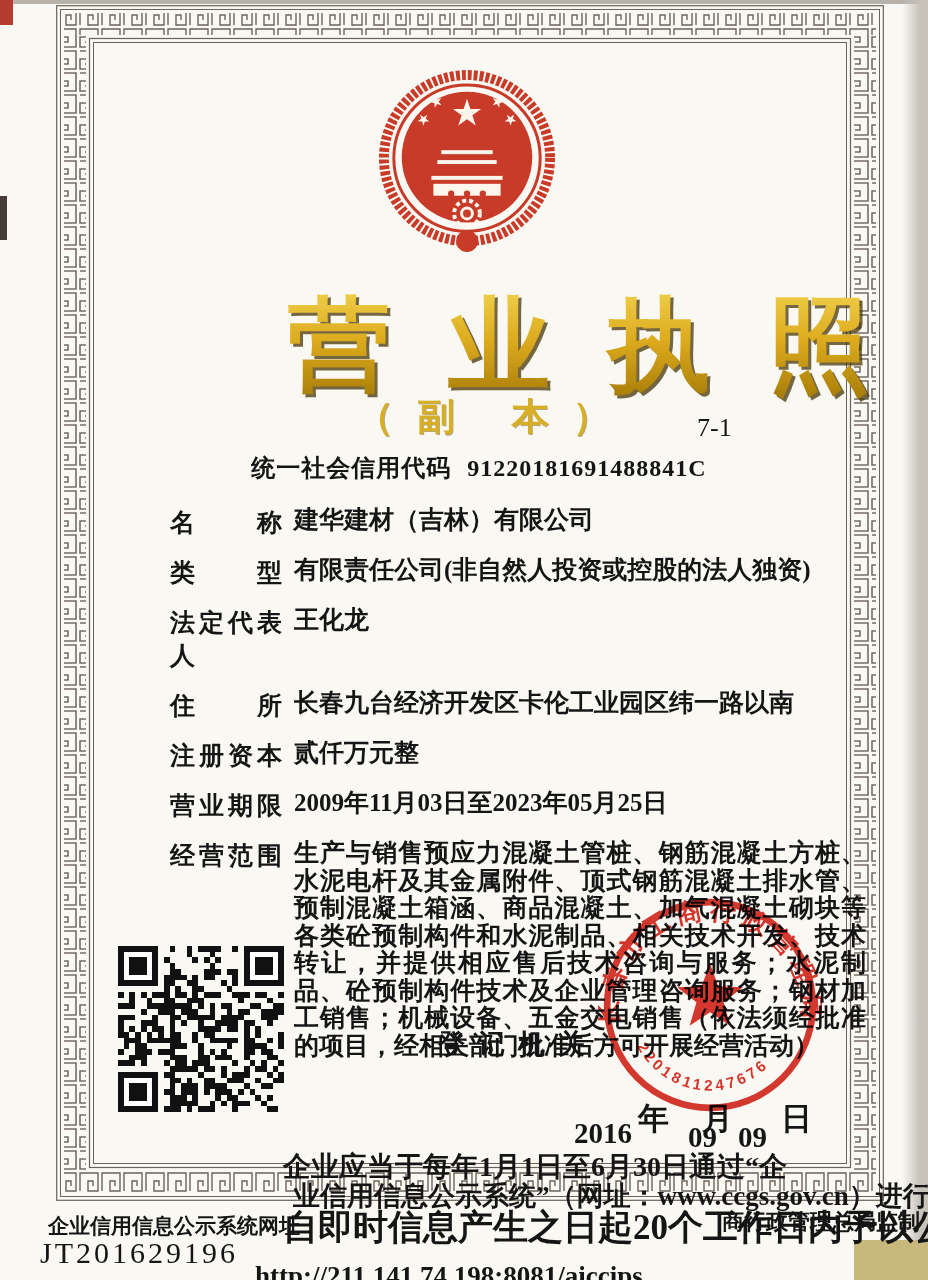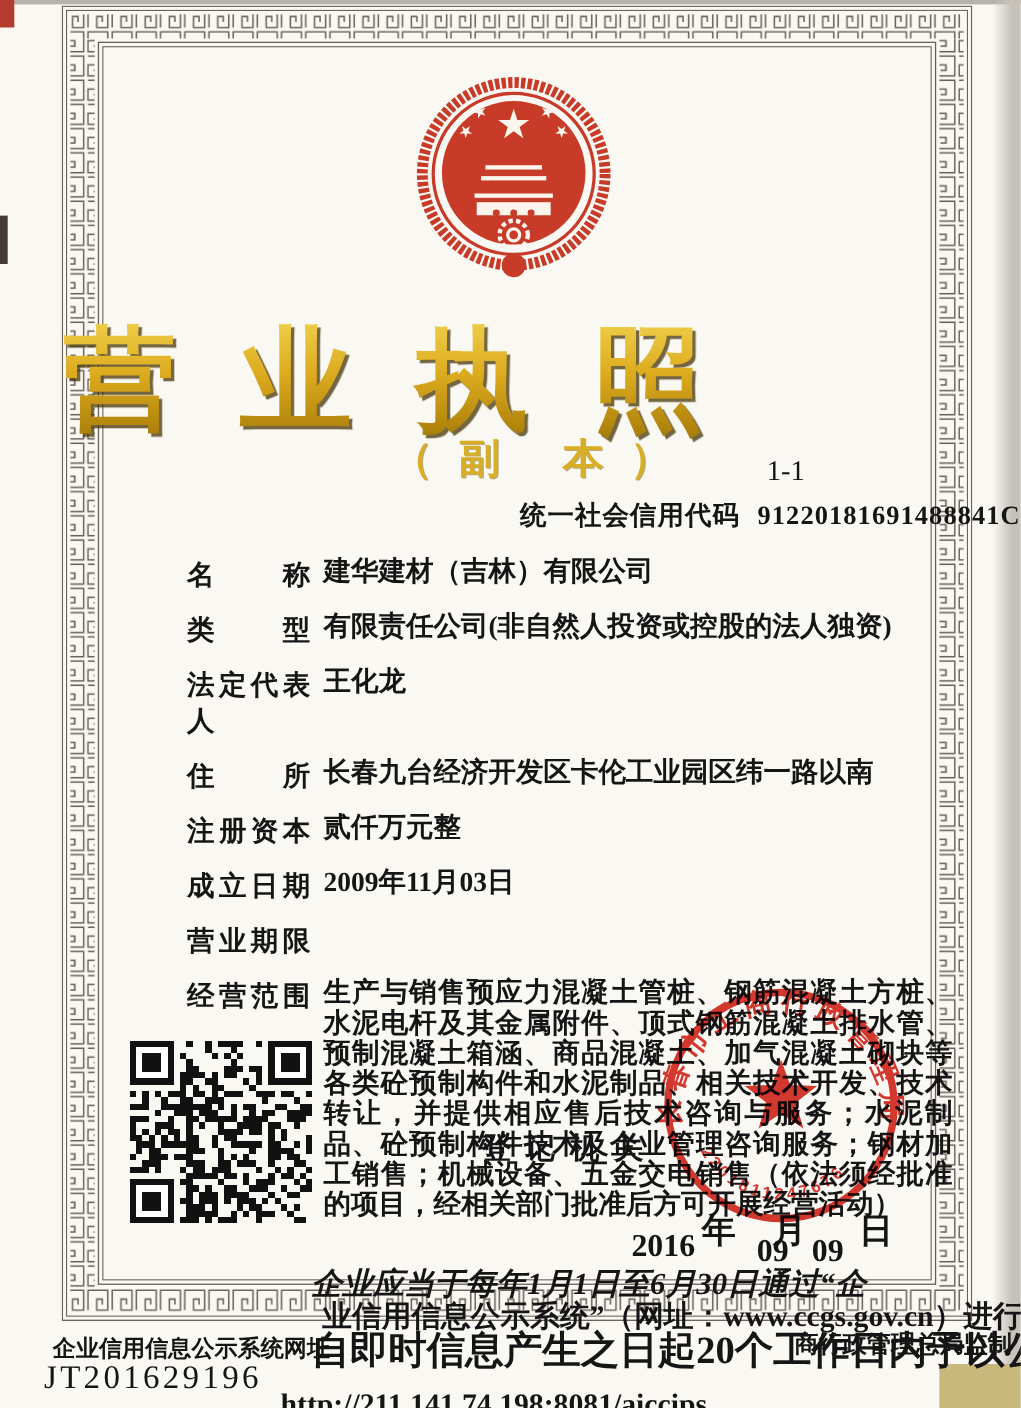--- a/index.html
+++ b/index.html
@@ -16,33 +16,33 @@
     background:linear-gradient(90deg,rgba(198,194,187,0),#c6c2ba 70%);}
   .corner-red{left:0;top:0;width:13px;height:25px;background:#b53a30;}
   .left-mark{left:0;top:196px;width:7px;height:44px;background:#453d35;}
   .tan-block{right:0;bottom:0;width:74px;height:40px;background:#c9b87c;}
   
   .frame{left:56px;top:5px;z-index:1;}
   
   .emblem{left:378px;top:66px;z-index:2;}
   
   .doc-title{
-    left:0;right:0;top:278px;text-align:left;z-index:2;
+    left:0;right:0;top:278px;text-align:right;z-index:2;
     font-size:102px;font-weight:bold;letter-spacing:58px;padding-left:58px;
     background:linear-gradient(180deg,#f4d855 0%,#ddab1e 45%,#b5880d 78%,#8f6c08 100%);
     -webkit-background-clip:text;background-clip:text;color:transparent;
     filter:drop-shadow(3px 3px 0 rgba(70,54,6,.75));
   }
   .doc-subtitle{
     left:0;right:0;top:392px;text-align:center;z-index:2;
     font-size:37px;font-weight:bold;letter-spacing:24px;padding-left:24px;
     color:#d8ae24;text-shadow:1px 1px 0 rgba(120,90,10,.5);margin-left:38px;
   }
   .page-no{left:697px;top:413px;font-size:26px;z-index:2;}
-  .credit-line{left:30px;right:0;top:452px;text-align:right;z-index:2;
+  .credit-line{left:30px;right:0;top:452px;text-align:center;z-index:2;
     font-size:24px;font-weight:600;letter-spacing:1px;}
   .credit-line .code{margin-left:16px;letter-spacing:1px;}
   
   .fields{left:170px;top:506px;width:696px;z-index:2;}
   .frow{display:flex;margin-bottom:17px;font-size:25px;font-weight:600;}
   .frow .lab{width:112px;flex:none;text-align:justify;text-align-last:justify;}
   .frow .val{margin-left:12px;line-height:28px;max-width:572px;}
   .frow .val.scope{line-height:27.5px;text-align:justify;}
   
   .qr{left:118px;top:946px;z-index:2;}
@@ -54,21 +54,21 @@
   .dateband{left:560px;top:1095px;width:330px;height:62px;z-index:3;}
   .dateband span{position:absolute;font-size:29px;font-weight:600;}
   .dateband .u{font-size:31px;font-weight:bold;}
   .d-year{left:14px;top:22px;}
   .d-ychar{left:78px;top:3px;}
   .d-month{left:128px;top:26px;}
   .d-mchar{left:142px;top:3px;}
   .d-day{left:178px;top:26px;}
   .d-dchar{left:221px;top:3px;}
   
-  .notice1{left:283px;top:1148px;font-size:28px;font-weight:600;z-index:5;white-space:nowrap;font-style:italic;}
+  .notice1{left:283px;top:1148px;font-size:28px;font-weight:600;z-index:5;white-space:nowrap;}
   .notice2{left:293px;top:1178px;font-size:27px;font-weight:600;z-index:5;white-space:nowrap;}
   .notice3{left:283px;top:1204px;font-size:35px;font-weight:600;z-index:5;white-space:nowrap;}
   .supervisor{left:722px;top:1207px;font-size:22px;font-weight:600;z-index:6;white-space:nowrap;}
   .site-label{left:48px;top:1212px;font-size:21px;font-weight:700;z-index:5;}
   .serial{left:40px;top:1236px;font-size:30px;letter-spacing:3px;z-index:5;
     font-family:"Liberation Serif","DejaVu Serif",serif;}
   .sys-url{left:255px;top:1261px;font-size:27px;font-weight:600;z-index:5;white-space:nowrap;}
 </style>
 </head>
 <body>
@@ -117,21 +117,21 @@
   <rect x="56" y="118" width="68" height="12" fill="#fbf5ec"></rect>
   <circle cx="74" cy="128" r="3.2" fill="#c83b28"></circle>
   <circle cx="90" cy="128" r="3.2" fill="#c83b28"></circle>
   <circle cx="106" cy="128" r="3.2" fill="#c83b28"></circle>
   <circle cx="90" cy="148" r="13" fill="none" stroke="#fbf5ec" stroke-width="4" stroke-dasharray="4 3"></circle>
   <circle cx="90" cy="148" r="5.5" fill="none" stroke="#fbf5ec" stroke-width="3"></circle>
 </svg>
 
 <div class="abs doc-title">营业执照</div>
 <div class="abs doc-subtitle">（副 本）</div>
-<div class="abs page-no">1-1</div>
+<div class="abs page-no">7-1</div>
 
 <div class="abs credit-line">
   <span>统一社会信用代码</span><span class="code">91220181691488841C</span>
 </div>
 
 <div class="abs fields">
   <div class="frow">
     <span class="lab">名称</span>
     <span class="val">建华建材（吉林）有限公司</span>
   </div>
@@ -145,25 +145,22 @@
   </div>
   <div class="frow">
     <span class="lab">住所</span>
     <span class="val">长春九台经济开发区卡伦工业园区纬一路以南</span>
   </div>
   <div class="frow">
     <span class="lab">注册资本</span>
     <span class="val">贰仟万元整</span>
   </div>
   <div class="frow">
-    <span class="lab">成立日期</span>
-    <span class="val">2009年11月03日</span>
-  </div>
-  <div class="frow">
     <span class="lab">营业期限</span>
+    <span class="val">2009年11月03日至2023年05月25日</span>
   </div>
   <div class="frow">
     <span class="lab">经营范围</span>
     <span class="val scope">生产与销售预应力混凝土管桩、钢筋混凝土方桩、水泥电杆及其金属附件、顶式钢筋混凝土排水管、预制混凝土箱涵、商品混凝土、加气混凝土砌块等各类砼预制构件和水泥制品、相关技术开发、技术转让，并提供相应售后技术咨询与服务；水泥制品、砼预制构件技术及企业管理咨询服务；钢材加工销售；机械设备、五金交电销售（依法须经批准的项目，经相关部门批准后方可开展经营活动）</span>
   </div>
 </div>
 
 <svg id="qr" class="abs qr" width="166" height="166" viewBox="0 0 29 29" style="shape-rendering:crispEdges">
     <rect x="9" y="0" width="1" height="1" fill="#111"></rect>
     <rect x="12" y="0" width="1" height="1" fill="#111"></rect>

